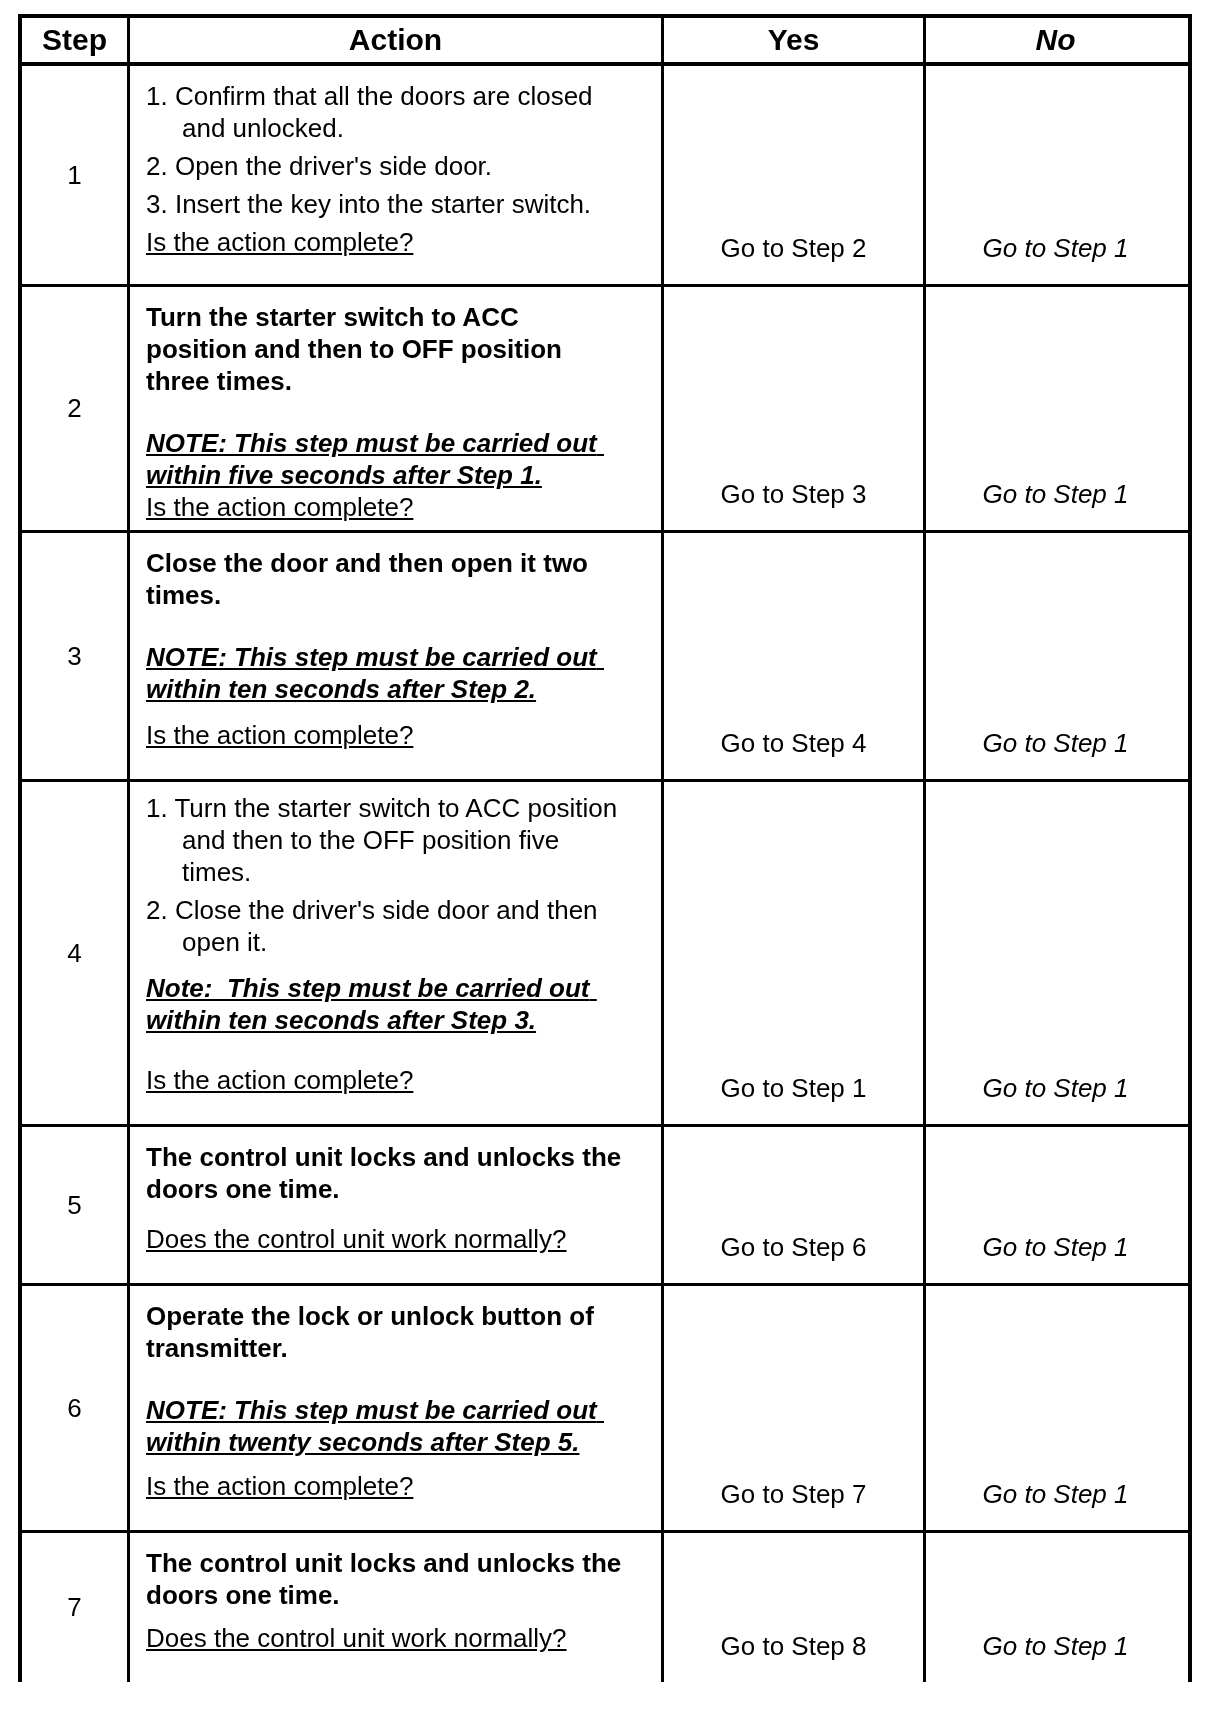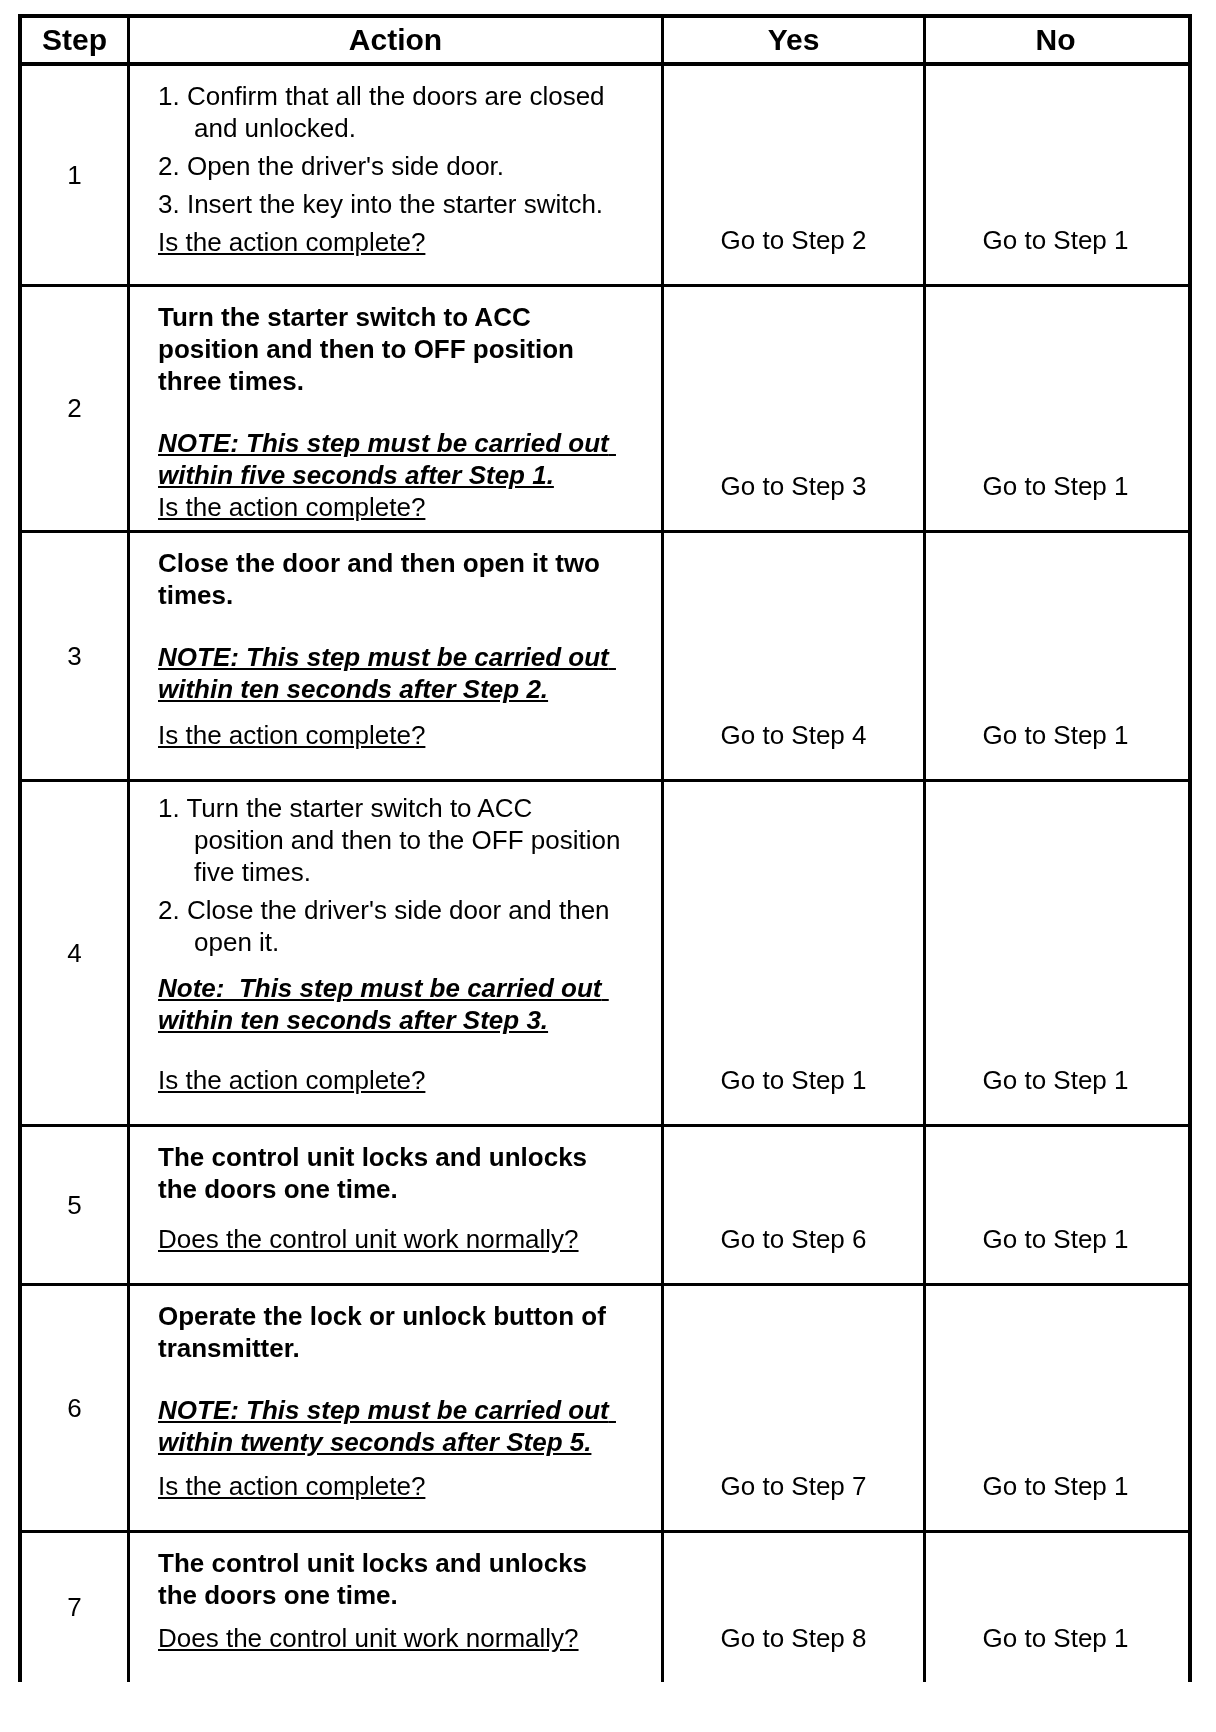--- a/index.html
+++ b/index.html
@@ -38,24 +38,24 @@
   .trow.r4 { height: 345px; }
   .trow.r5 { height: 159px; }
   .trow.r6 { height: 247px; }
   .trow.r7 { height: 149px; border-bottom: none; } 
 
   .cell { border-right: 3px solid #000; }
   .cell:last-child { border-right: none; }
 
   .c-step { width: 108px; flex: none; display: flex; align-items: center; justify-content: center; }
   .c-action { width: 534px; flex: none; display: flex; flex-direction: column;
-              padding: 14px 37px 28px 28px; }
+              padding: 14px 37px 28px 16px; }
   .c-yes, .c-no { width: 262px; flex: none; display: flex; align-items: flex-end;
-                  justify-content: center; padding-bottom: 28px; }
-  .c-no { width: 259px; }
+                  justify-content: center; padding-bottom: 20px; }
+  .c-no { width: 259px; font-style: italic; }
 
   .trow.header .cell {
     display: flex; align-items: center; justify-content: center;
     padding: 7px;
     font-size: 30px; font-weight: bold;
   }
 
   .step-num { font-size: 26px; }
   .c-action, .c-yes, .c-no { font-size: 26px; line-height: 32px; }
 

